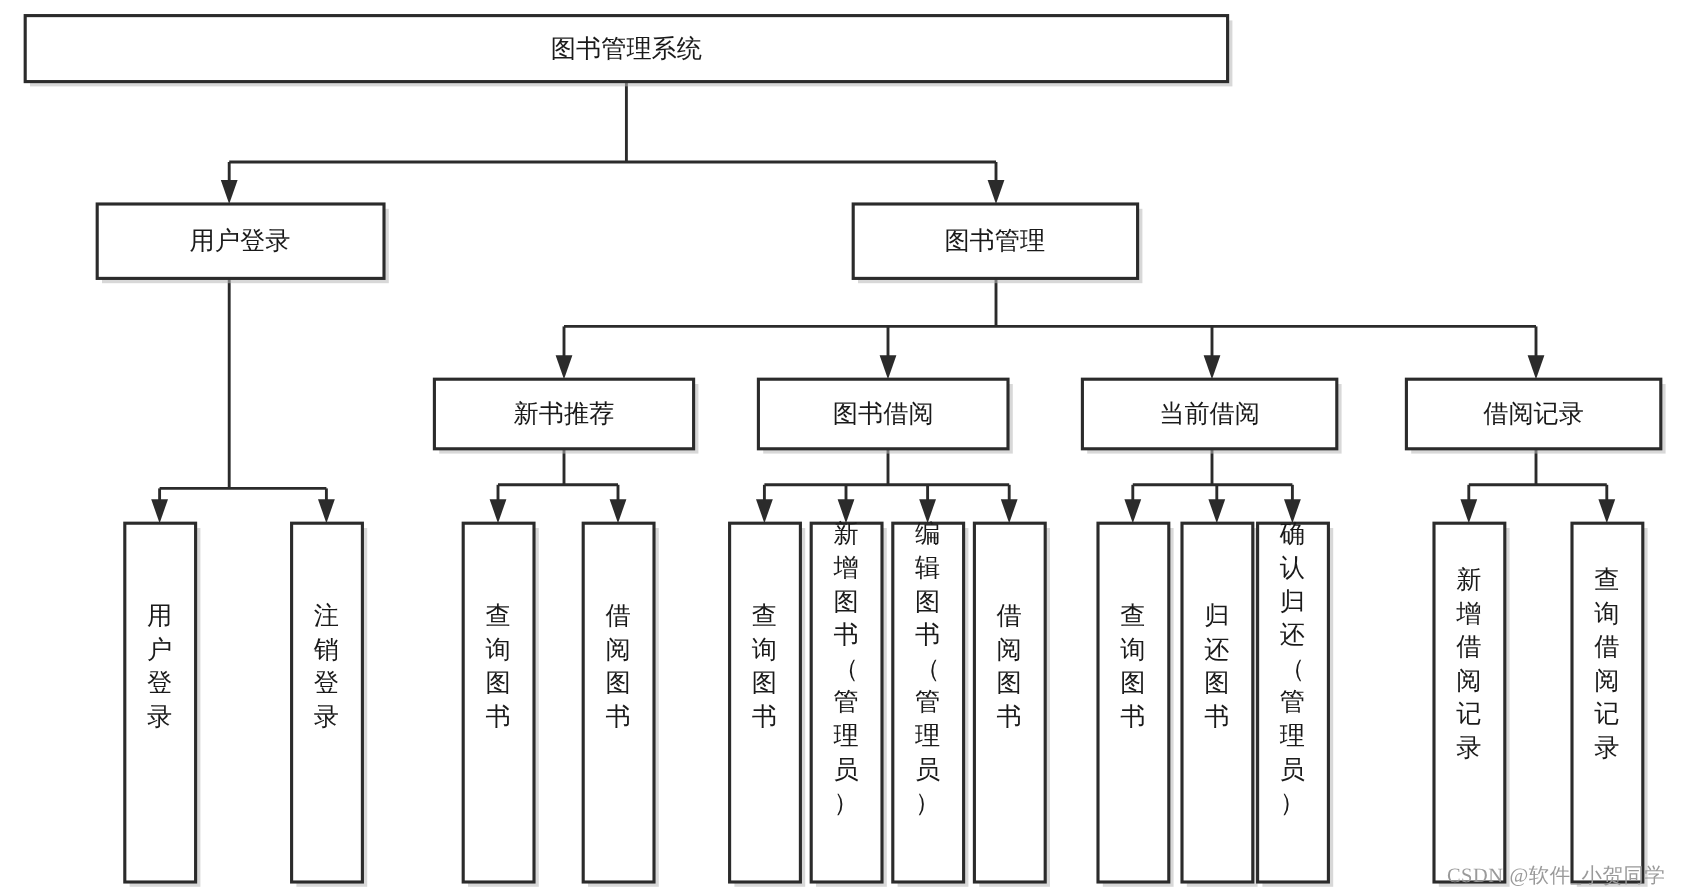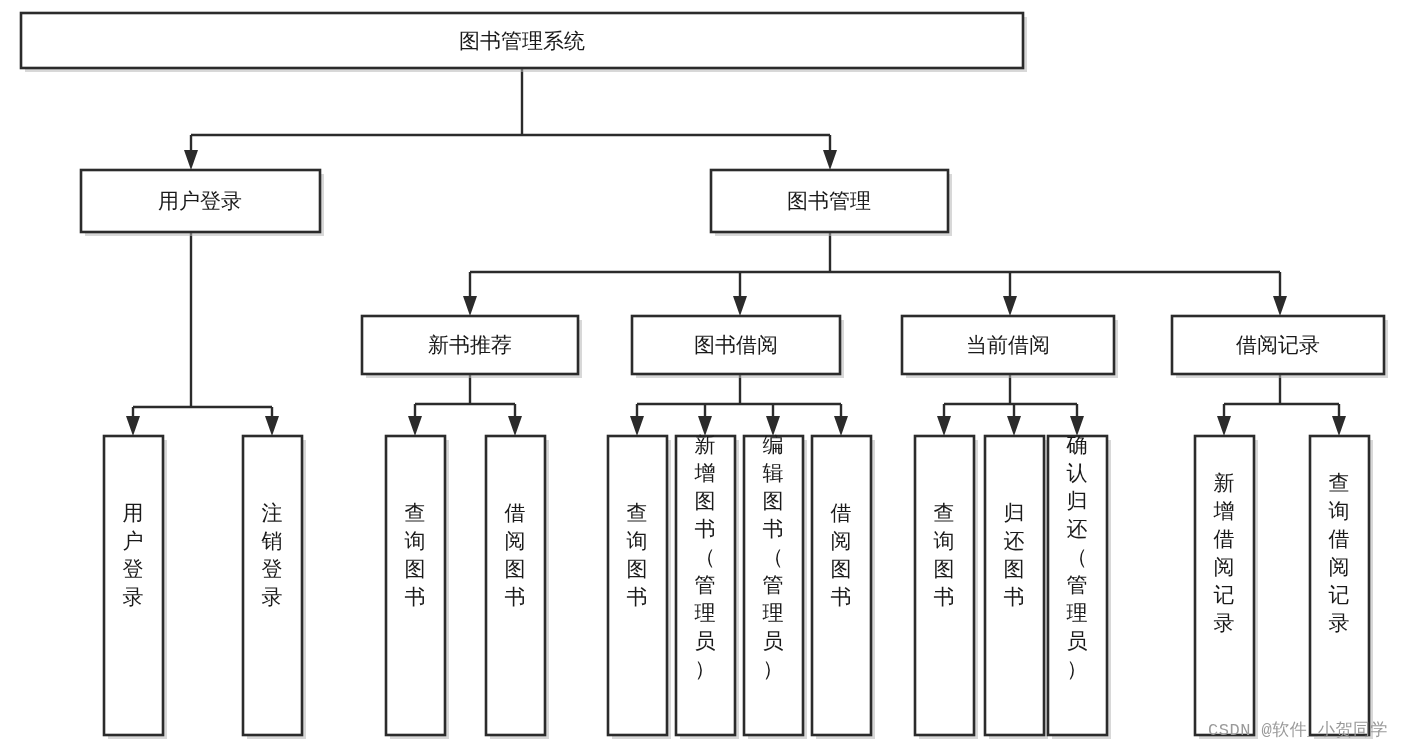--- a/index.html
+++ b/index.html
@@ -54,21 +54,21 @@
   .node-label-v {
     font-family: "Liberation Sans", "DejaVu Sans", sans-serif;
     font-size: 21px;
     fill: #1a1a1a;
     text-anchor: middle;
   }
   .watermark {
     position: absolute;
     right: 10px;
     bottom: 6px;
-    font-family: Liberation Mono, monospace;
+    font-family: Liberation Serif, serif;
     font-size: 17px;
     color: #9a9a9a;
     letter-spacing: 0.5px;
     white-space: nowrap;
     pointer-events: none;
   }
 </style>
 </head>
 <body>
 

